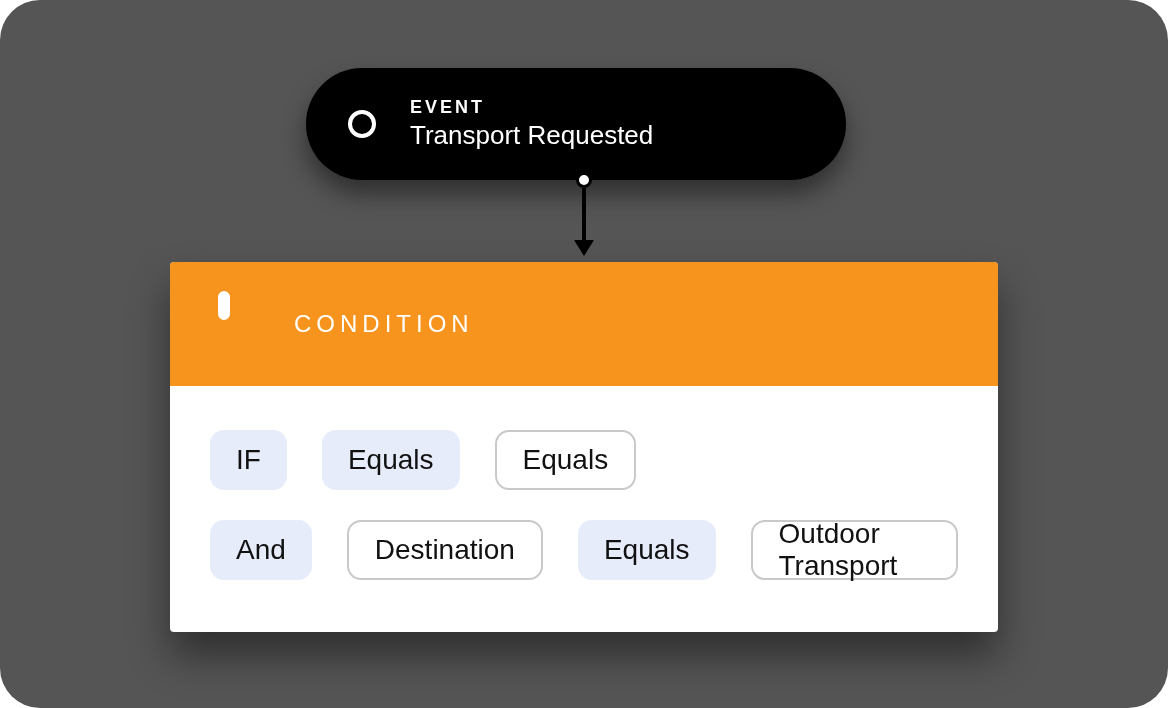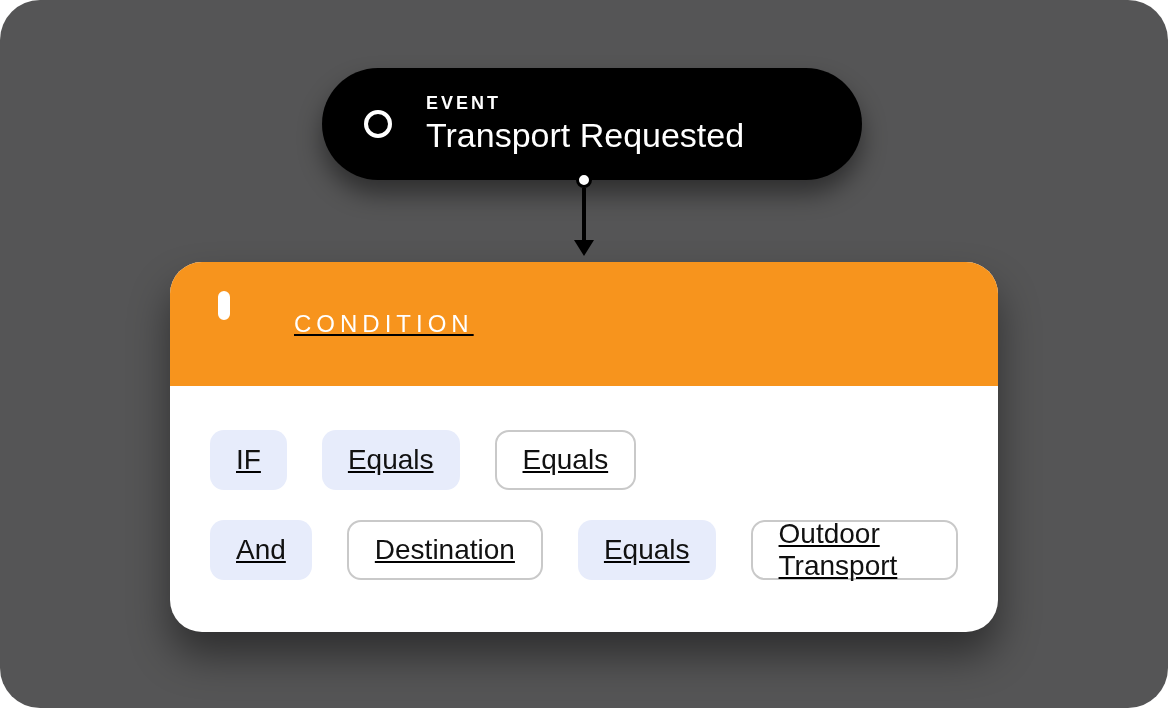--- a/index.html
+++ b/index.html
@@ -17,21 +17,21 @@
     background: #555556;
     border-radius: 40px;
     position: relative;
     overflow: visible;
   }
 
   
   .event-node {
     position: absolute;
     top: 68px;
-    left: 322px;
+    left: 306px;
     width: 540px;
     height: 112px;
     background: #000000;
     border-radius: 60px;
     display: flex;
     align-items: center;
     padding-left: 42px;
     color: #ffffff;
     box-shadow: 0 14px 24px rgba(0,0,0,0.45);
   }
@@ -43,21 +43,21 @@
     flex: 0 0 auto;
     margin-right: 34px;
   }
   .event-texts { display: flex; flex-direction: column; }
   .event-label {
     font-size: 18px;
     letter-spacing: 3px;
     font-weight: 600;
   }
   .event-title {
-    font-size: 34px;
+    font-size: 26px;
     font-weight: 500;
     margin-top: 2px;
     text-align: right;
   }
 
   
   .port-out {
     position: absolute;
     top: 172px;
     left: 576px;
@@ -84,25 +84,24 @@
     border-right: 10px solid transparent;
     border-top: 16px solid #000000;
   }
 
   
   .condition-node {
     position: absolute;
     top: 262px;
     left: 170px;
     width: 828px;
-    border-radius: 32px;
+    border-radius: 4px;
     overflow: hidden;
     background: #ffffff;
     box-shadow: 0 24px 40px rgba(0,0,0,0.45);
-    text-decoration: underline;
   }
   .condition-header {
     background: #F7941D;
     height: 124px;
     display: flex;
     align-items: center;
     padding-left: 40px;
     gap: 30px;
   }
   .diamond-icon {

